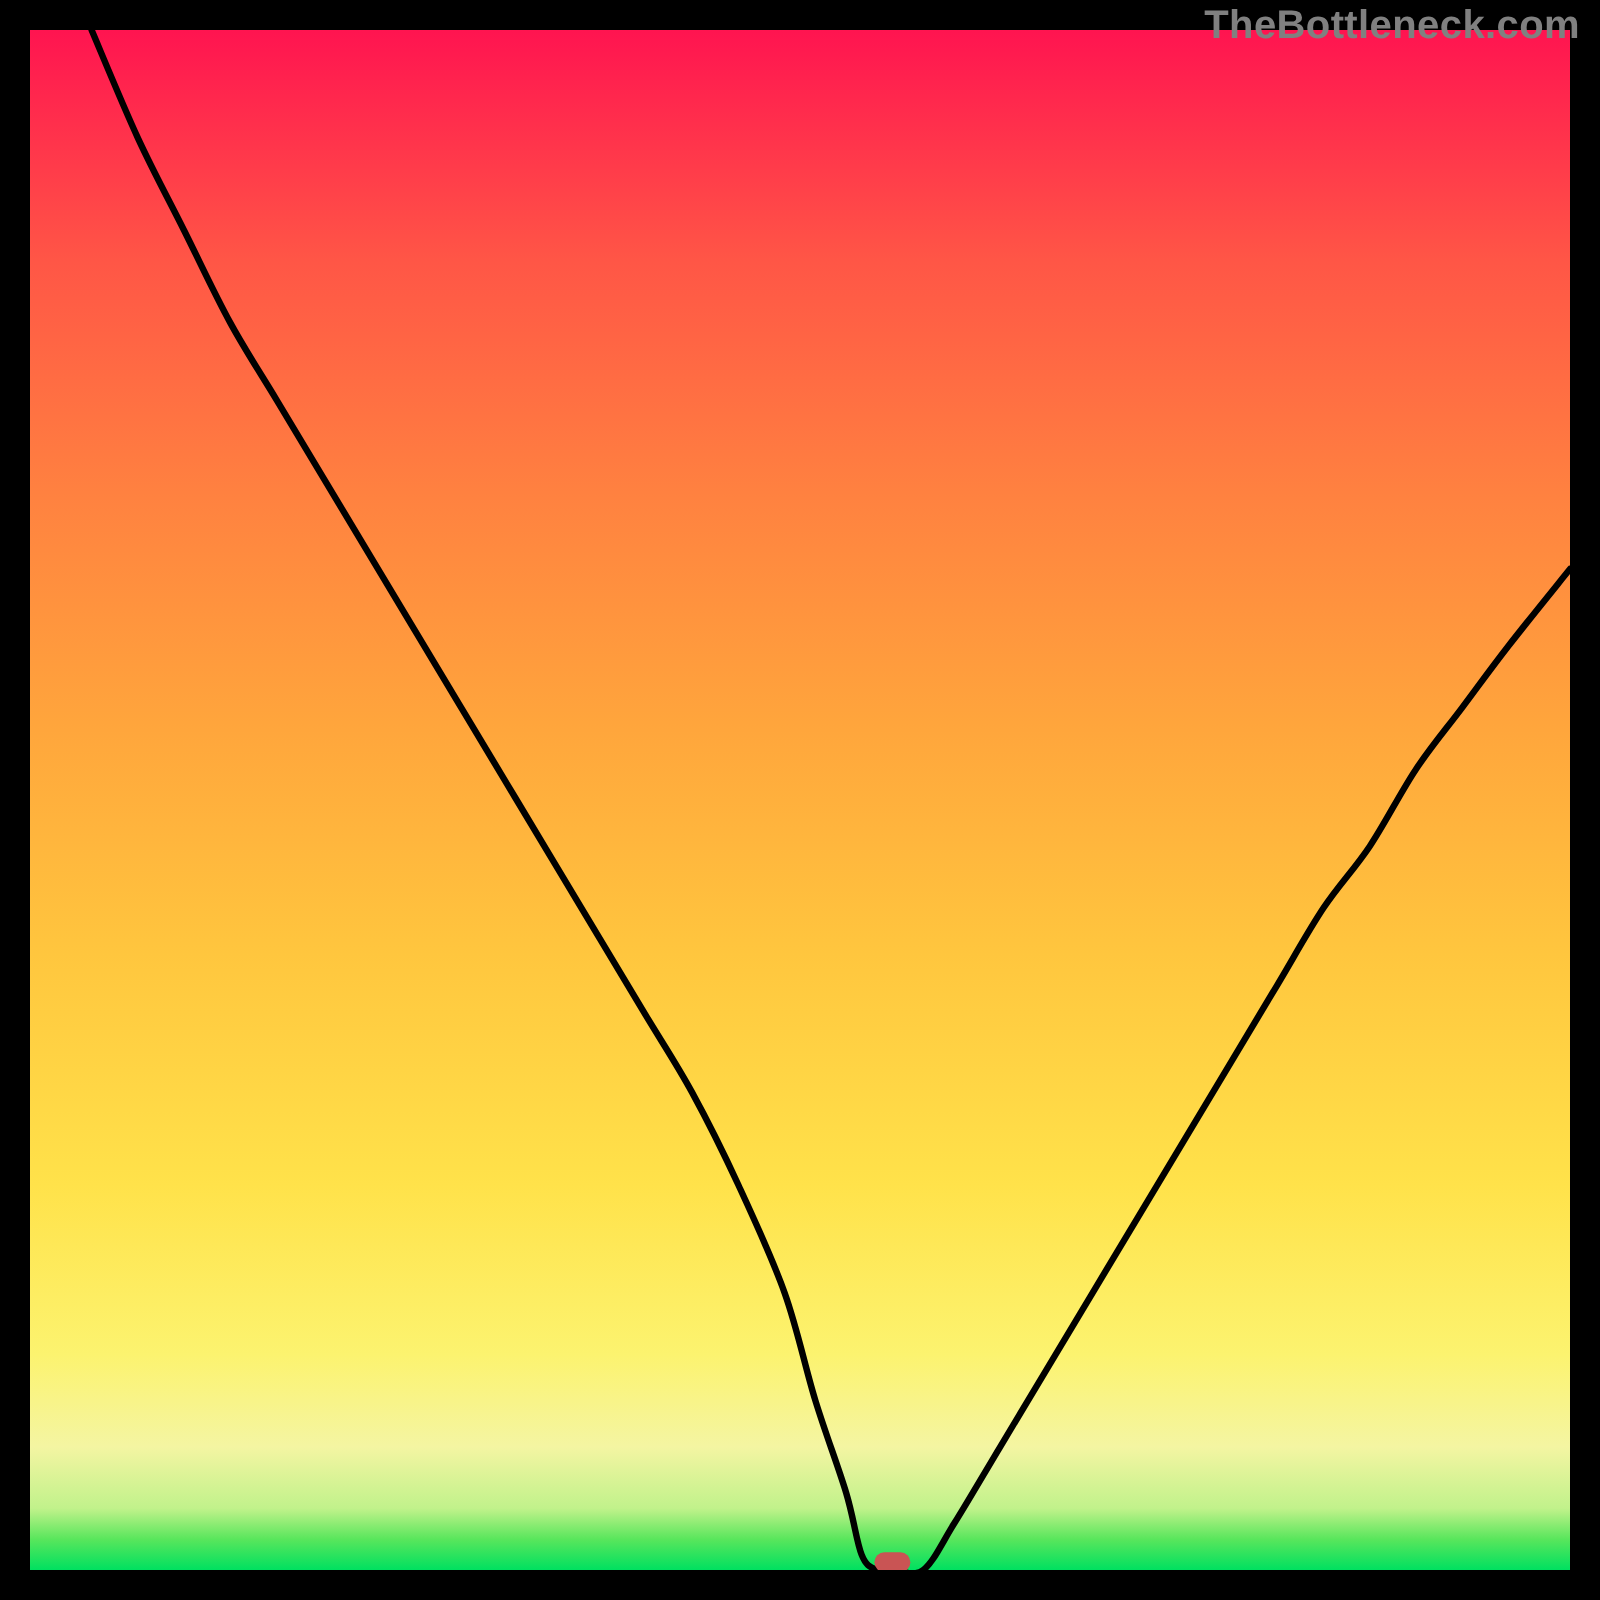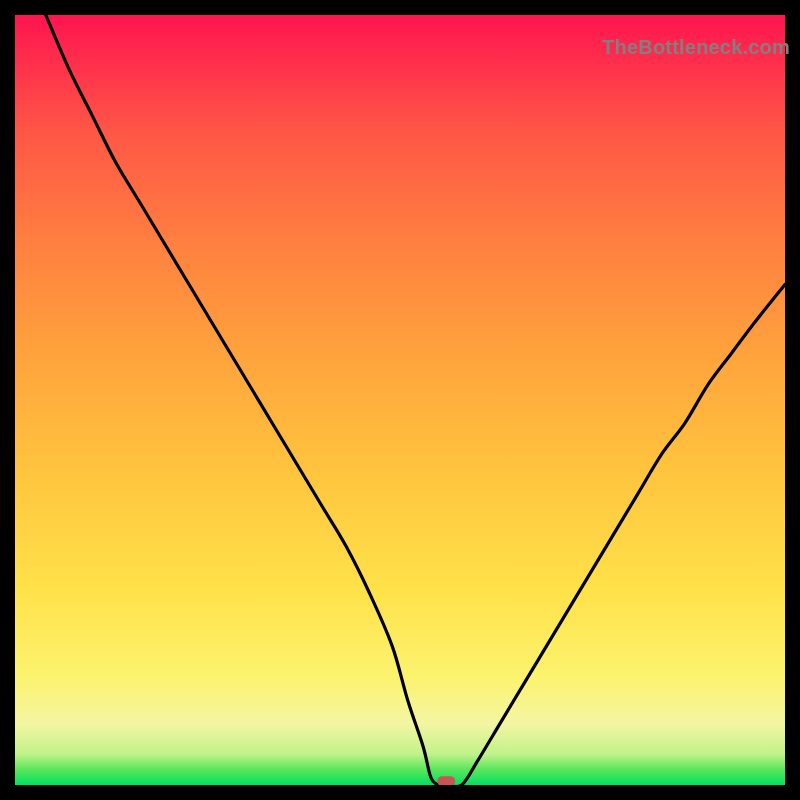--- a/index.html
+++ b/index.html
@@ -25,21 +25,20 @@
     height: 770px;
   }
   .attribution {
     position: absolute;
     top: 2px;
     right: 10px;
     color: #808080;
     font-size: 20px;
     font-weight: bold;
     letter-spacing: 0.2px;
-    margin-top: 34px;
   }
 </style>
 </head>
 <body>
 <div class="outer">
 
   <svg class="plot" viewBox="0 0 770 770" preserveAspectRatio="none">
     <defs>
       <linearGradient id="bg-grad" x1="0" y1="1" x2="0" y2="0">
           <stop offset="0%" stop-color="#00e060"></stop>

